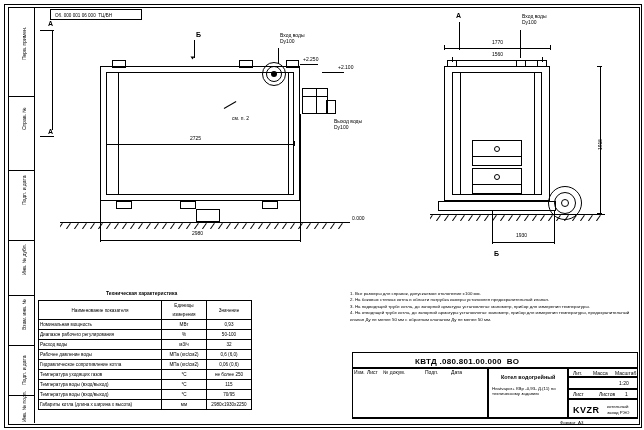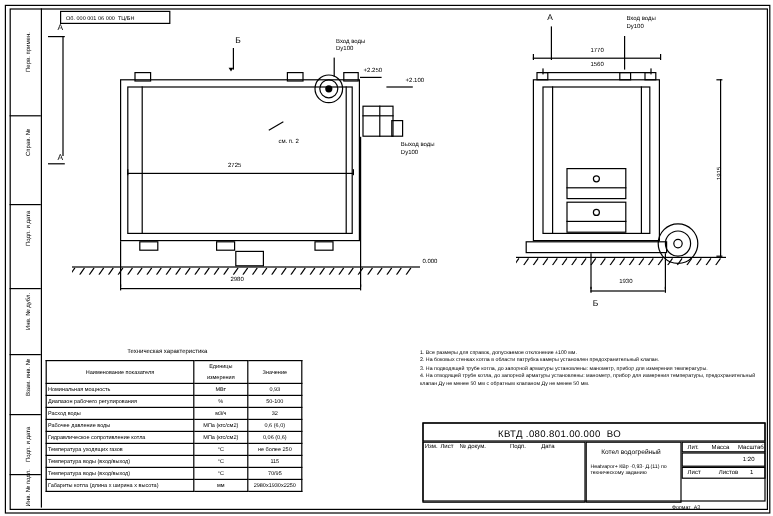--- a/index.html
+++ b/index.html
@@ -2,21 +2,21 @@
 <html><head>
 <meta charset="utf-8">
 <style>
   html,body{margin:0;padding:0;background:#ffffff;}
   body{width:644px;height:430px;font-family:"Liberation Sans",sans-serif;color:#111;}
   #sheet{position:relative;width:644px;height:430px;overflow:hidden;background:#fff;}
   .ln{position:absolute;background:#000;}
   .h{height:1px;}
   .v{width:1px;}
   .txt{position:absolute;font-size:5px;line-height:1.15;white-space:pre;color:#000;}
-  .bold{font-weight:normal;}
+  .bold{font-weight:bold;}
   .rot{transform-origin:0 0;transform:rotate(-90deg);}
   .frame-outer{position:absolute;left:4px;top:4px;width:636px;height:422px;border:1px solid #000;}
   .frame-inner{position:absolute;left:8px;top:7px;width:630px;height:416px;border:1px solid #000;}
   .lcol{position:absolute;left:8px;top:7px;width:26px;height:416px;border-right:1px solid #000;}
   .box{position:absolute;border:1px solid #000;box-sizing:border-box;}
   .hatch{position:absolute;overflow:hidden;}
   .hatch i{position:absolute;width:1px;height:7px;background:#000;transform:rotate(35deg);transform-origin:top left;}
   table{border-collapse:collapse;}
   .tbl td{border:1px solid #000;font-size:4.6px;padding:0 1px;height:9px;line-height:9px;color:#000;}
   .tbl td.l{text-align:left;}
@@ -329,17 +329,22 @@
     <div class="box" style="left:215px;top:24px;width:70px;height:12px;">
       <div class="txt" style="left:50px;top:3px;">1:20</div>
     </div>
 
     <div class="box" style="left:215px;top:36px;width:70px;height:10px;">
       <div class="txt" style="left:4px;top:2px;">Лист</div>
       <div class="txt" style="left:30px;top:2px;">Листов</div>
       <div class="txt" style="left:56px;top:2px;">1</div>
     </div>
 
+    <div class="box" style="left:215px;top:46px;width:70px;height:20px;">
+      <div class="txt bold" style="left:4px;top:5px;font-size:9px;letter-spacing:0.5px;">KVZR</div>
+      <div class="txt" style="left:38px;top:4px;font-size:4.4px;">котельный</div>
+      <div class="txt" style="left:38px;top:10px;font-size:4.4px;">завод РЭО</div>
+    </div>
   </div>
 
   <div class="txt" style="left:560px;top:420px;font-size:4.4px;">Формат  А3</div>
 
 </div>
 
 </body></html>

